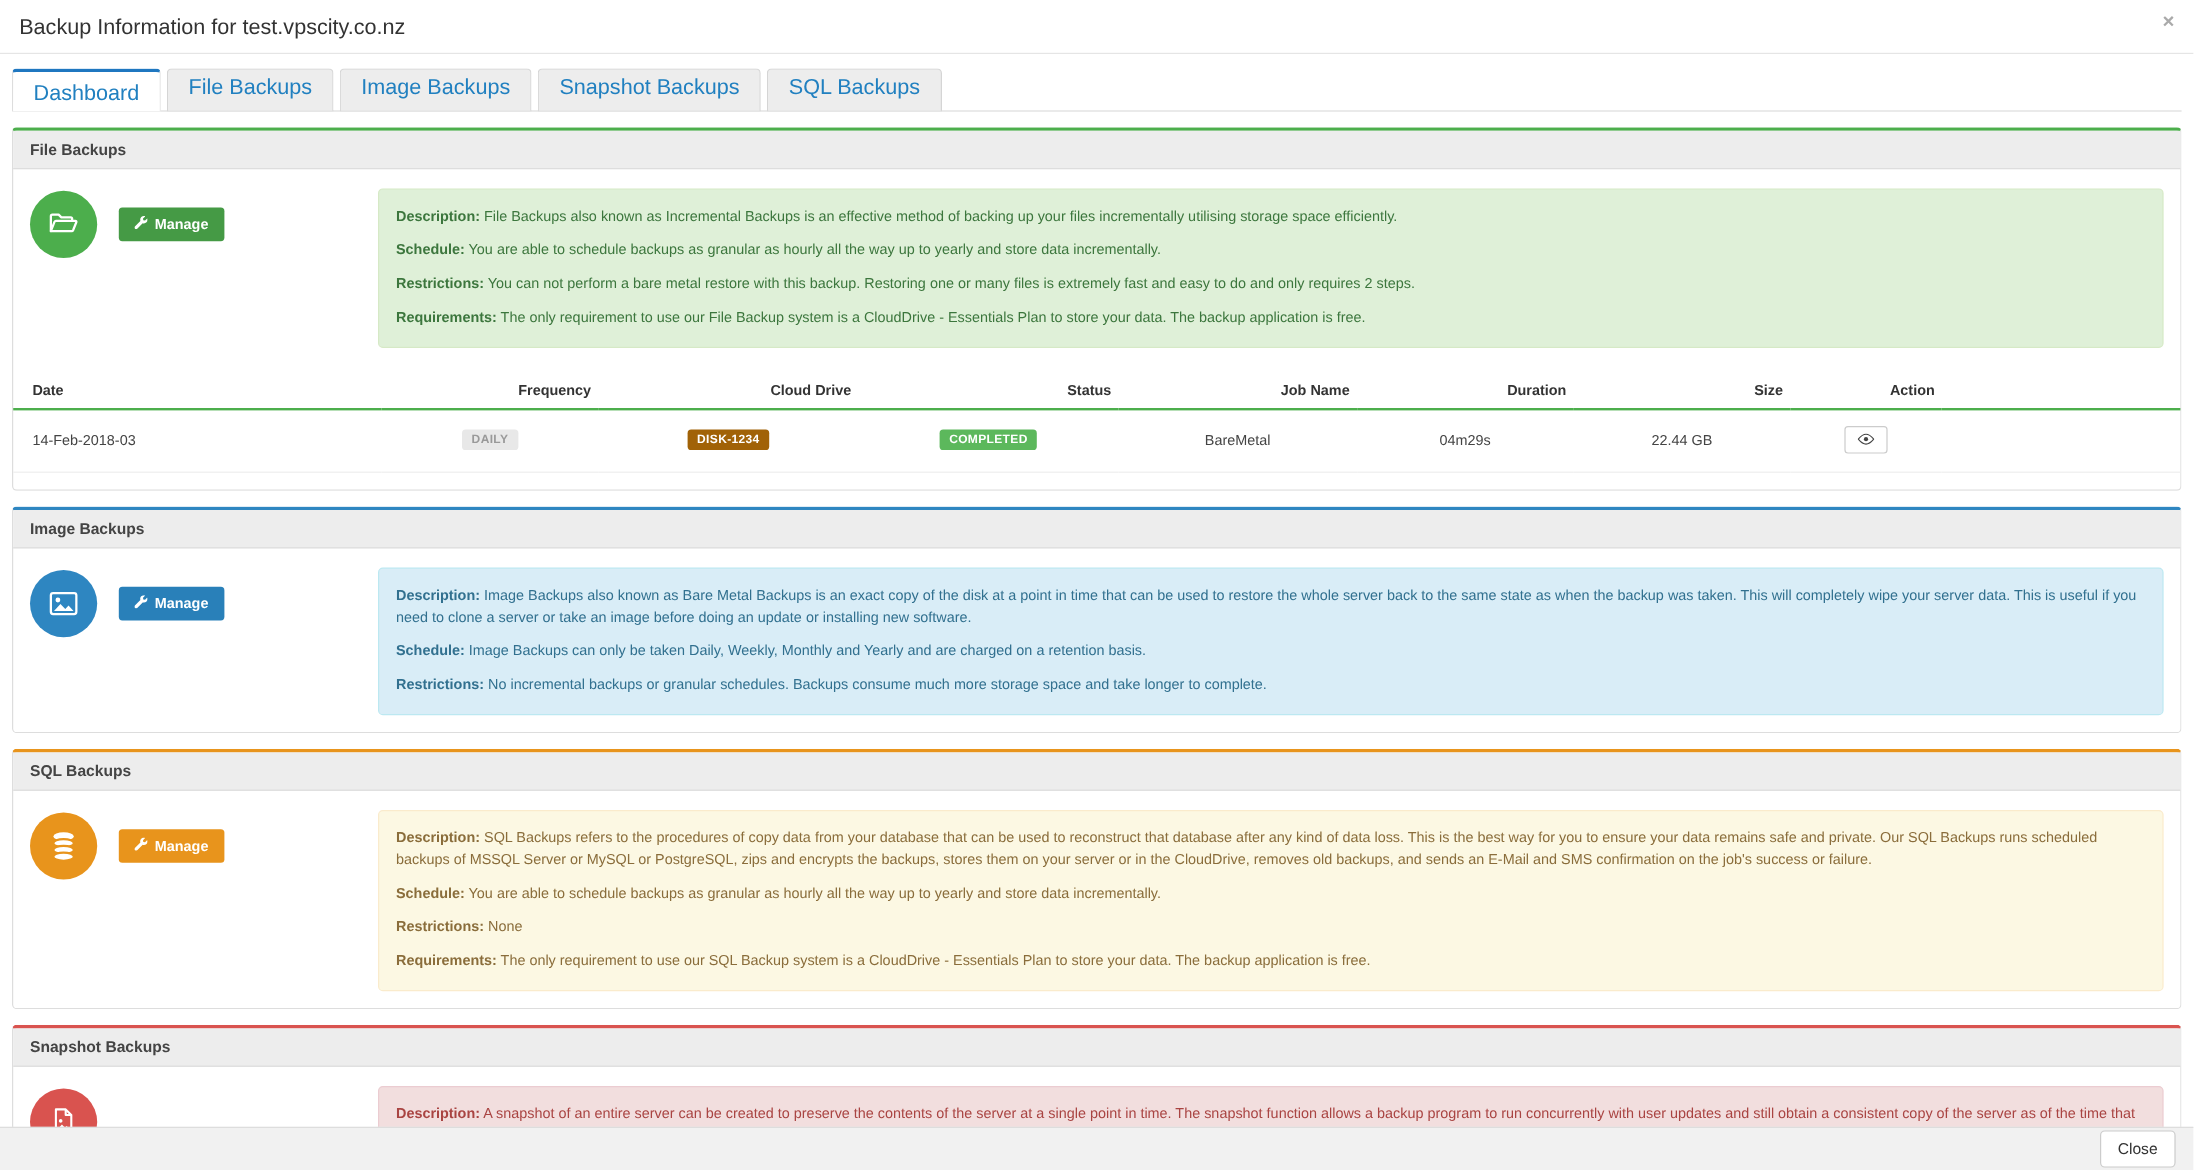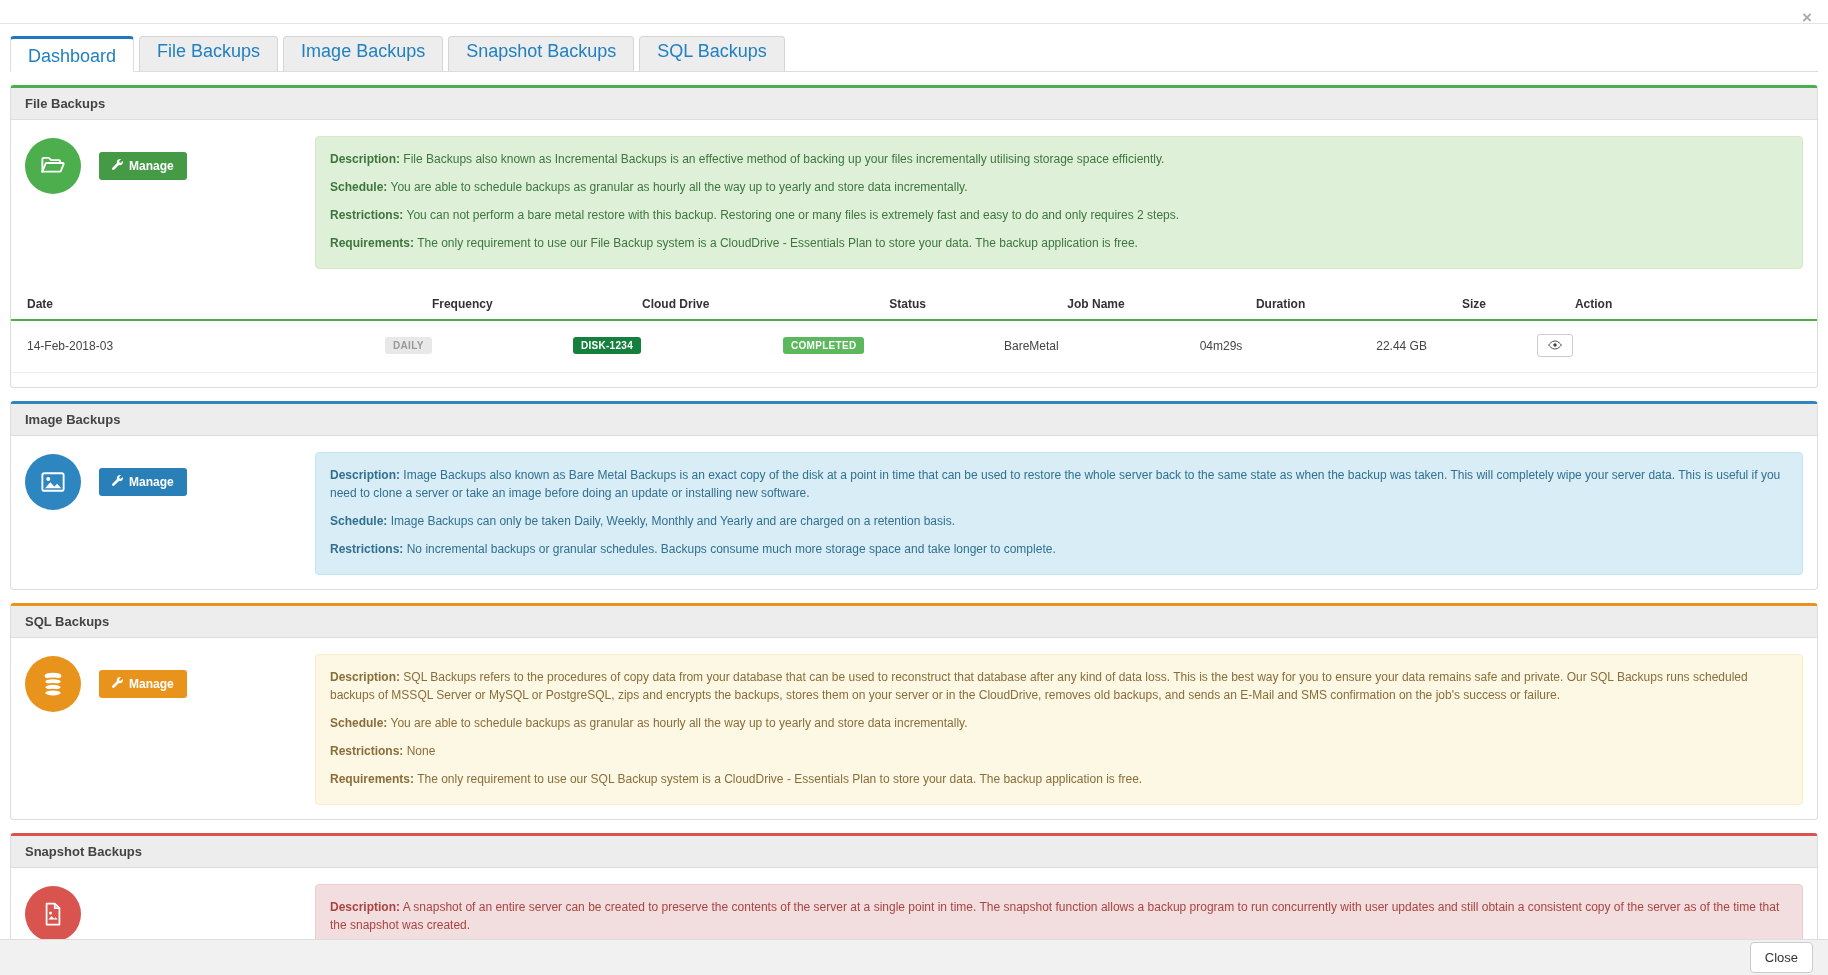--- a/index.html
+++ b/index.html
@@ -79,21 +79,21 @@
     padding: 13px 6px 15px; border-bottom: 1px solid #eee;
   }
   .backup-table .left { text-align: left; padding-left: 16px; }
   .table-pad { height: 14px; }
 
   .badge {
     display: inline-block; font-size: 10px; font-weight: bold;
     padding: 3px 8px; border-radius: 3px; letter-spacing: .3px;
   }
   .badge.gray  { background: #e8e8e8; color: #999; }
-  .badge.blue  { background: #15803d; color: #fff; }
+  .badge.blue  { background: #a16207; color: #fff; }
   .badge.green { background: #5cb85c; color: #fff; }
 
   .btn-eye { background: #fff; border: 1px solid #ccc; padding: 4px 10px 2px; }
 
   
   .modal-footer {
     position: absolute; left: 0; right: 0; bottom: 0; height: 36px;
     background: #f1f1f1; border-top: 1px solid #ddd;
     display: flex; align-items: center; justify-content: flex-end; padding: 0 15px;
   }
@@ -101,20 +101,21 @@
     background: #fff; border: 1px solid #ccc; border-radius: 4px;
     font-size: 13px; color: #333; padding: 7px 14px;
   }
 </style>
 </head>
 <body>
 
 <div>
 
   <div class="modal-header">
+    <h1 class="modal-title">Backup Information for test.vpscity.co.nz</h1>
     <span class="close-x">×</span>
   </div>
 
   <div class="modal-content">
 
     <ul class="tabs">
       <li class="tab active">Dashboard</li>
       <li class="tab">File Backups</li>
       <li class="tab">Image Backups</li>
       <li class="tab">Snapshot Backups</li>

